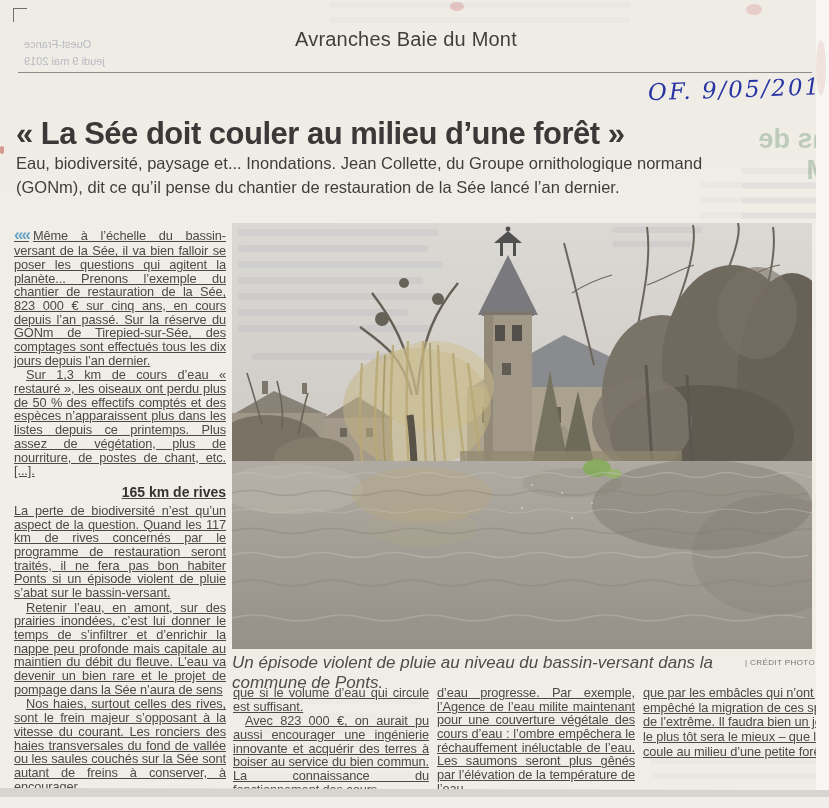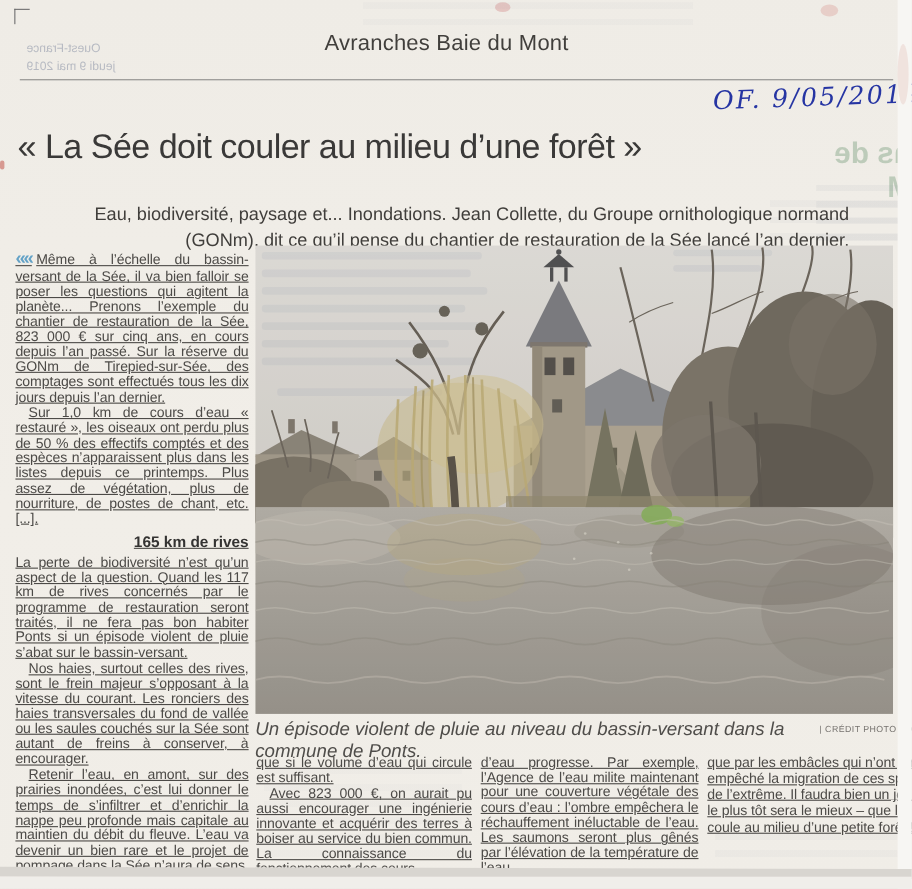--- a/index.html
+++ b/index.html
@@ -8,24 +8,24 @@
         font-family:"Liberation Sans", sans-serif;color:#4e4c49;}
   
   .corner-mark{position:absolute;left:13px;top:8px;width:13px;height:13px;
         border-top:1.5px solid #6e6e6e;border-left:1.5px solid #6e6e6e;}
   .section-title{position:absolute;left:0;top:28px;width:812px;text-align:center;
         font-size:20px;color:#413f3c;letter-spacing:.2px;}
   .head-rule{position:absolute;left:18px;top:72px;width:794px;height:1px;background:#8d8c8a;}
   .handwritten{position:absolute;left:648px;top:76px;font-family:"DejaVu Serif",serif;
         font-style:italic;font-size:23px;color:#2635a3;letter-spacing:2px;
         transform:rotate(-2deg);white-space:nowrap;}
-  .headline{position:absolute;left:16px;top:116px;width:800px;font-size:31px;font-weight:normal;
+  .headline{position:absolute;left:16px;top:116px;width:800px;font-size:31px;font-weight:bold;
         color:#3a3938;letter-spacing:-.5px;white-space:nowrap;}
-  .standfirst{position:absolute;left:16px;top:184px;width:756px;font-size:16.5px;
-        line-height:1.45;color:#403e3b;text-align:right;}
+  .standfirst{position:absolute;left:16px;top:152px;width:756px;font-size:16.5px;
+        line-height:1.45;color:#403e3b;}
   
   .ghost{position:absolute;transform:scaleX(-1);pointer-events:none;}
   .ghost-masthead{left:24px;top:36px;font-size:11px;line-height:1.5;
         color:rgba(92,106,138,.38);text-align:right;}
   .ghost-green{left:740px;top:124px;font-size:27px;font-weight:bold;
         color:rgba(118,158,124,.42);}
   .stripes{position:absolute;pointer-events:none;
         background:repeating-linear-gradient(180deg,rgba(108,118,140,.5) 0 6px,transparent 6px 15px);}
   
   .col{position:absolute;font-size:12.8px;line-height:1.07;text-align:justify;
@@ -76,25 +76,25 @@
 
   <div class="section-title">Avranches Baie du Mont</div>
   <div class="head-rule"></div>
   <div class="handwritten">OF. 9/05/2019</div>
 
   <div class="headline">« La Sée doit couler au milieu d’une forêt »</div>
   <div class="standfirst">Eau, biodiversité, paysage et... Inondations. Jean Collette, du Groupe ornithologique normand (GONm), dit ce qu’il pense du chantier de restauration de la Sée lancé l’an dernier.</div>
 
   <div class="col col1">
     <p><span class="qmark">««</span><span>Même à l’échelle du bassin-versant de la Sée, il va bien falloir se poser les questions qui agitent la planète... Prenons l’exemple du chantier de restauration de la Sée, 823 000 € sur cinq ans, en cours depuis l’an passé. Sur la réserve du GONm de Tirepied-sur-Sée, des comptages sont effectués tous les dix jours depuis l’an dernier.</span></p>
-    <p class="indent">Sur 1,0 km de cours d’eau « restauré », les oiseaux ont perdu plus de 50 % des effectifs comptés et des espèces n’apparaissent plus dans les listes depuis ce printemps. Plus assez de végétation, plus de nourriture, de postes de chant, etc. [...].</p>
+    <p class="indent">Sur 1,3 km de cours d’eau « restauré », les oiseaux ont perdu plus de 50 % des effectifs comptés et des espèces n’apparaissent plus dans les listes depuis ce printemps. Plus assez de végétation, plus de nourriture, de postes de chant, etc. [...].</p>
     <div class="subheading">165 km de rives</div>
     <p>La perte de biodiversité n’est qu’un aspect de la question. Quand les 117 km de rives concernés par le programme de restauration seront traités, il ne fera pas bon habiter Ponts si un épisode violent de pluie s’abat sur le bassin-versant.</p>
+    <p class="indent">Retenir l’eau, en amont, sur des prairies inondées, c’est lui donner le temps de s’infiltrer et d’enrichir la nappe peu profonde mais capitale au maintien du débit du fleuve. L’eau va devenir un bien rare et le projet de pompage dans la Sée n’aura de sens</p>
     <p class="indent">Nos haies, surtout celles des rives, sont le frein majeur s’opposant à la vitesse du courant. Les ronciers des haies transversales du fond de vallée ou les saules couchés sur la Sée sont autant de freins à conserver, à encourager.</p>
-    <p class="indent">Retenir l’eau, en amont, sur des prairies inondées, c’est lui donner le temps de s’infiltrer et d’enrichir la nappe peu profonde mais capitale au maintien du débit du fleuve. L’eau va devenir un bien rare et le projet de pompage dans la Sée n’aura de sens</p>
   </div>
 
   <div class="photo">
     <svg width="580" height="426" viewBox="0 0 580 426" xmlns="http://www.w3.org/2000/svg">
       <defs>
         <linearGradient id="sky" x1="0" y1="0" x2="0" y2="1">
           <stop offset="0" stop-color="#dad7d3"></stop>
             <stop offset="1" stop-color="#cbc7c2"></stop>
         </linearGradient>
         <linearGradient id="water" x1="0" y1="0" x2="0" y2="1">

